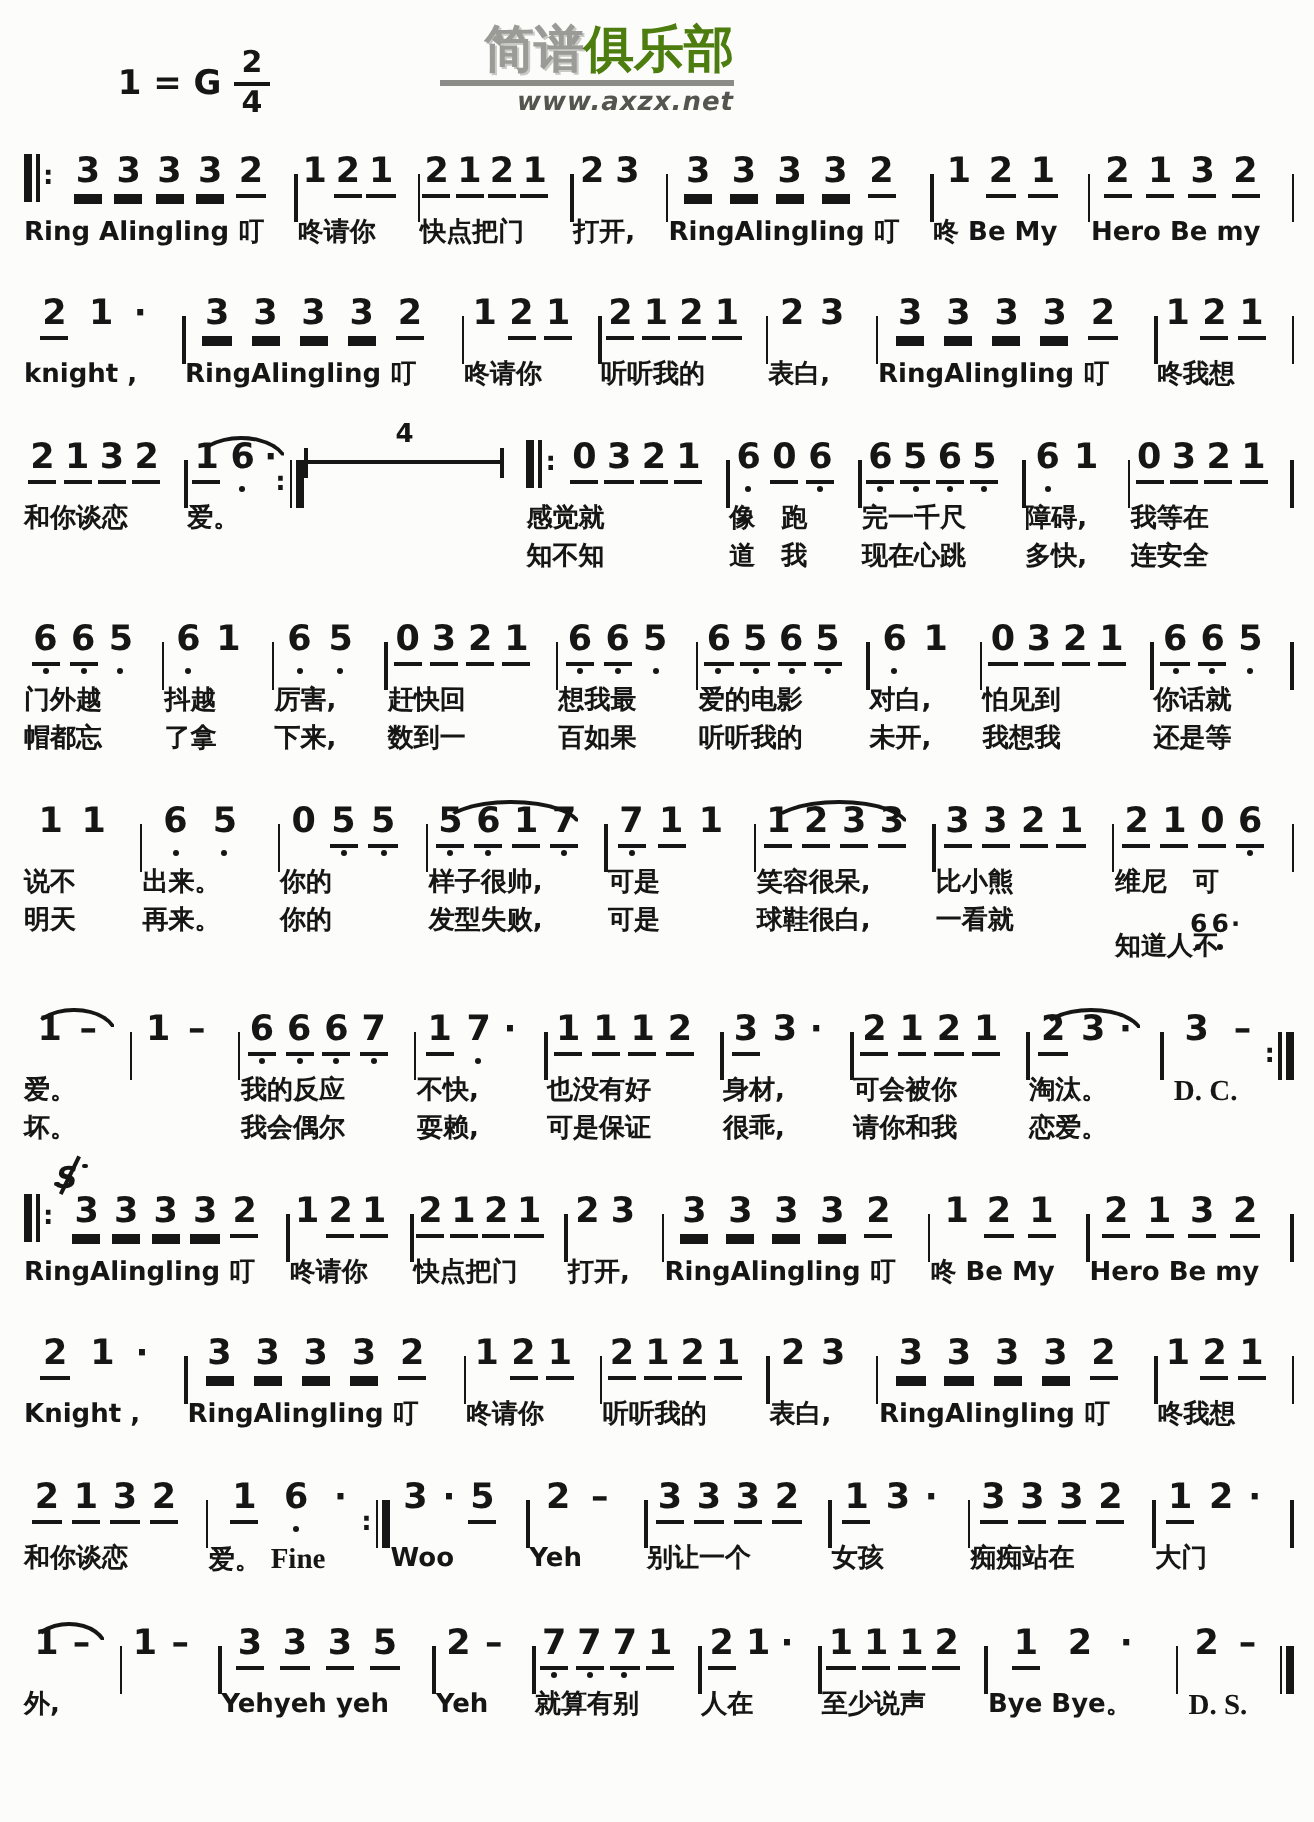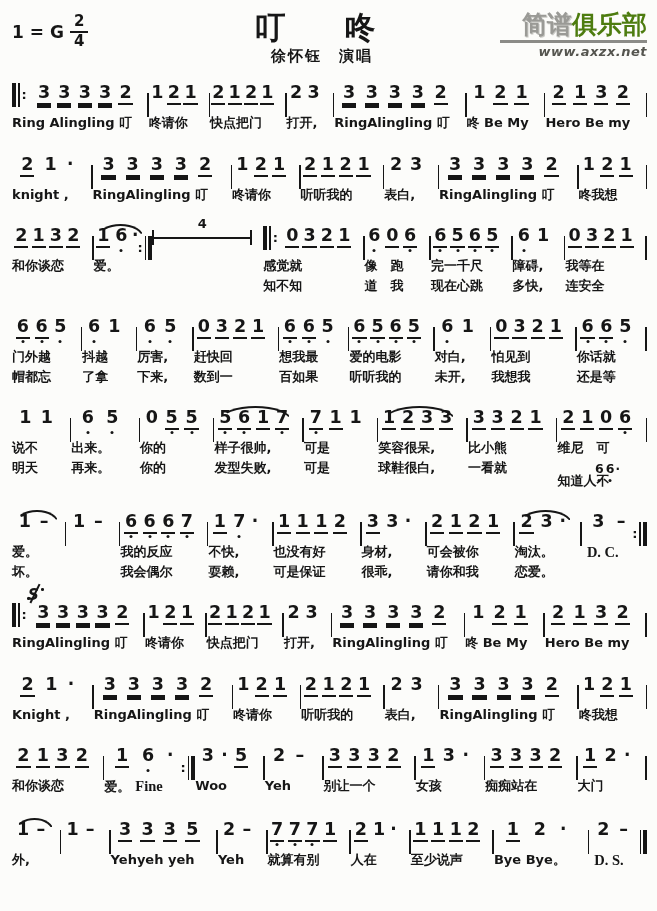--- a/index.html
+++ b/index.html
@@ -4,21 +4,21 @@
 <style>
   html,body{margin:0;padding:0;background:#e8e8e4;}
   .page{
     width:657px;height:911px;margin:0 auto;box-sizing:border-box;
     background:#fcfcfa;color:#161616;overflow:hidden;
     font-family:"DejaVu Sans","Liberation Sans",sans-serif;
     padding:10px 10px 6px 12px;
   }
   
   .hdr{display:flex;align-items:flex-start;margin-bottom:6px;}
-  .keysig{display:flex;align-items:center;gap:6px;font-size:17px;font-weight:bold;width:170px;margin-top:4px;}
+  .keysig{display:flex;align-items:center;gap:6px;font-size:17px;font-weight:bold;width:170px;margin-top:14px;justify-content:center;}
   .frac{display:inline-flex;flex-direction:column;align-items:center;line-height:1.05;font-size:15px;font-weight:bold;}
   .frac .ft{border-bottom:2px solid #161616;padding:0 4px 1px;}
   .frac .fb{padding-top:1px;}
   .titleblock{flex:1;text-align:center;}
   .title{font-size:31px;font-weight:bold;letter-spacing:14px;line-height:1.1;}
   .performer{font-size:15px;font-weight:bold;margin-top:3px;letter-spacing:2px;}
   .logo{width:185px;text-align:right;margin-top:2px;}
   .logo-main{font-size:25px;font-weight:bold;line-height:1;white-space:nowrap;}
   .logo-jp{color:#9a9a96;text-shadow:1px 1px 0 #c9c9c5;}
   .logo-club{color:#4d7c0f;}
@@ -70,24 +70,20 @@
 
 <div class="page">
   <div class="hdr">
     <div class="keysig">
       <span>1 = G</span>
       <span class="frac">
         <span class="ft">2</span>
         <span class="fb">4</span>
       </span>
     </div>
-    <div class="titleblock">
-      <div class="title">叮　咚</div>
-      <div class="performer">徐怀钰　演唱</div>
-    </div>
     <div class="logo">
       <div class="logo-main"><span class="logo-jp">简谱</span><span class="logo-club">俱乐部</span></div>
       <div class="logo-rule"></div>
       <div class="logo-site">www.axzx.net</div>
     </div>
   </div>
   <div class="score" id="score">
       <div class="line">
         <div class="measure">
           <div class="mnotes">

